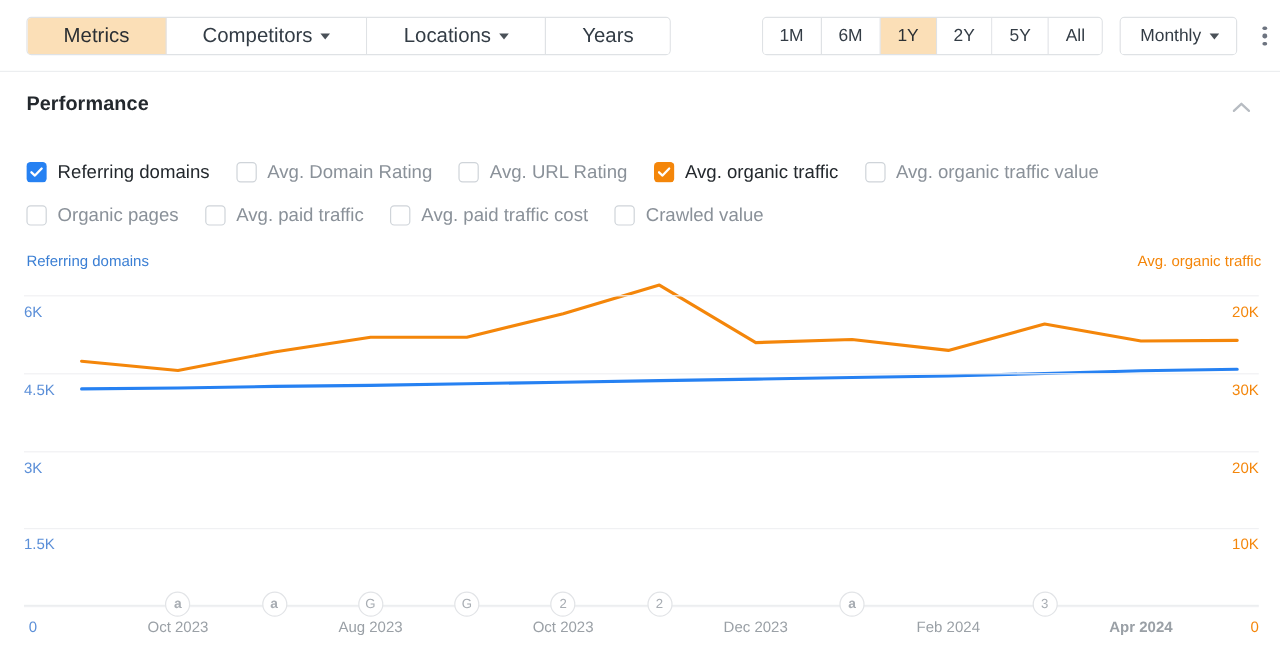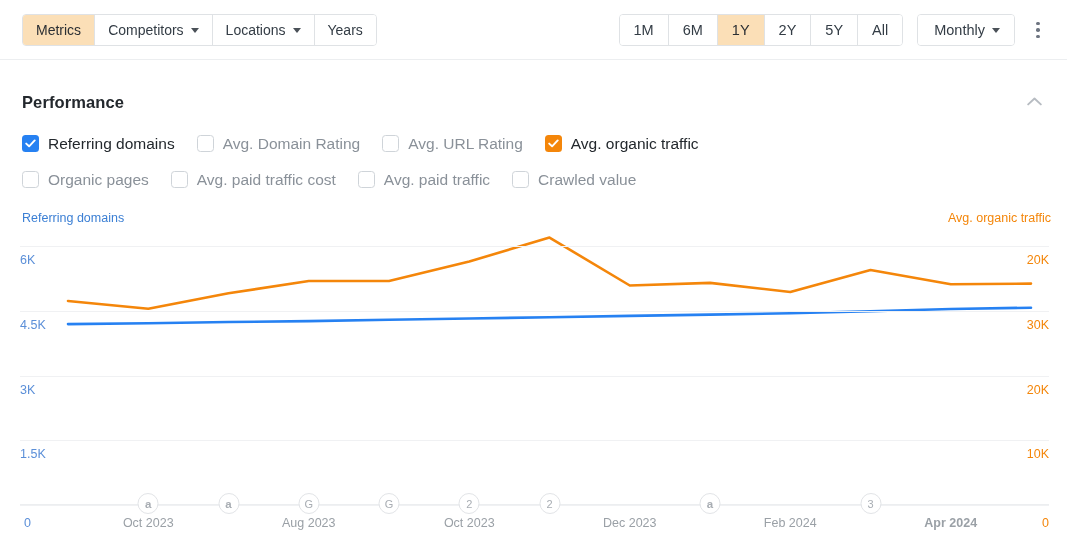--- a/index.html
+++ b/index.html
@@ -19,52 +19,52 @@
     display: flex; align-items: center;
   }
   .seg-group {
     display: flex; align-items: stretch;
     border: 1px solid #dfe2e5; border-radius: 4px;
     overflow: hidden; height: 32px; background:#fff;
   }
   .seg-group.left { margin-left: 22px; }
   .seg {
     display: flex; align-items: center; gap: 7px;
-    padding: 0 13px; font-size: 14px; color: #333c45;
+    padding: 0 30px; font-size: 17px; color: #333c45;
     background: #fff; border-right: 1px solid #dfe2e5;
     white-space: nowrap; cursor: pointer; height: 100%;
   }
   .seg:last-child { border-right: none; }
   .seg.active { background: #fbdfb7; color:#2b2f33; }
   .caret {
     width: 0; height: 0; display:inline-block;
     border-left: 4.5px solid transparent;
     border-right: 4.5px solid transparent;
     border-top: 5.5px solid #4a5158;
     margin-top: 1px;
   }
 
   .right-cluster {
-    position: absolute; right: 18px; top: 14px;
+    position: absolute; right: 2px; top: 14px;
     display: flex; align-items: center; gap: 14px;
   }
   .range-group .seg { padding: 0 14px; font-size: 14.5px; }
   .dropdown-group .seg { padding: 0 14px 0 16px; font-size: 14.5px; }
 
   .kebab {
     width: 22px; height: 32px; display:flex; flex-direction: column;
     align-items:center; justify-content:center; gap: 3px; cursor:pointer;
     margin-left: -2px;
   }
   .kebab i { display:block; width: 3.5px; height: 3.5px; border-radius: 50%; background: #6d7480; }
 
   
   .perf-header {
     position: absolute; left: 22px; top: 78px; width: 1023px; height: 34px;
-    display: flex; align-items: flex-end; justify-content: space-between; gap: 44px;
+    display: flex; align-items: flex-start; justify-content: space-between; gap: 44px;
   }
   .perf-title { font-size: 16.5px; font-weight: bold; color: #23282d; letter-spacing: .1px; }
   .chevron-up { width: 22px; height: 22px; display:flex; align-items:center; justify-content:center; cursor:pointer; }
 
   
   .metric-rows { position: absolute; left: 22px; top: 130px; width: 1030px; }
   .metric-row { display: flex; align-items: center; height: 27px; margin-bottom: 9px; }
   .metric {
     display: flex; align-items: center; gap: 9px;
     margin-right: 22px; cursor: pointer; white-space: nowrap;
@@ -209,33 +209,37 @@
           <span class="metric-label">Avg. URL Rating</span>
         </div>
         <div class="metric on">
           <span class="cb checked orange">
             <svg width="11" height="9" viewBox="0 0 11 9">
               <path d="M1.2 4.6 L4.1 7.3 L9.7 1.4" fill="none" stroke="#fff" stroke-width="1.9" stroke-linecap="round" stroke-linejoin="round"></path>
             </svg>
           </span>
           <span class="metric-label">Avg. organic traffic</span>
         </div>
+        <div class="metric">
+          <span class="cb"></span>
+          <span class="metric-label">Avg. organic traffic value</span>
+        </div>
       </div>
     <div class="metric-row" id="metric-row-2">
         <div class="metric">
           <span class="cb"></span>
           <span class="metric-label">Organic pages</span>
         </div>
         <div class="metric">
           <span class="cb"></span>
+          <span class="metric-label">Avg. paid traffic</span>
+        </div>
+        <div class="metric">
+          <span class="cb"></span>
           <span class="metric-label">Avg. paid traffic cost</span>
-        </div>
-        <div class="metric">
-          <span class="cb"></span>
-          <span class="metric-label">Avg. paid traffic</span>
         </div>
         <div class="metric">
           <span class="cb"></span>
           <span class="metric-label">Crawled value</span>
         </div>
       </div>
   </div>
 
   <div class="chart-wrap">
 

